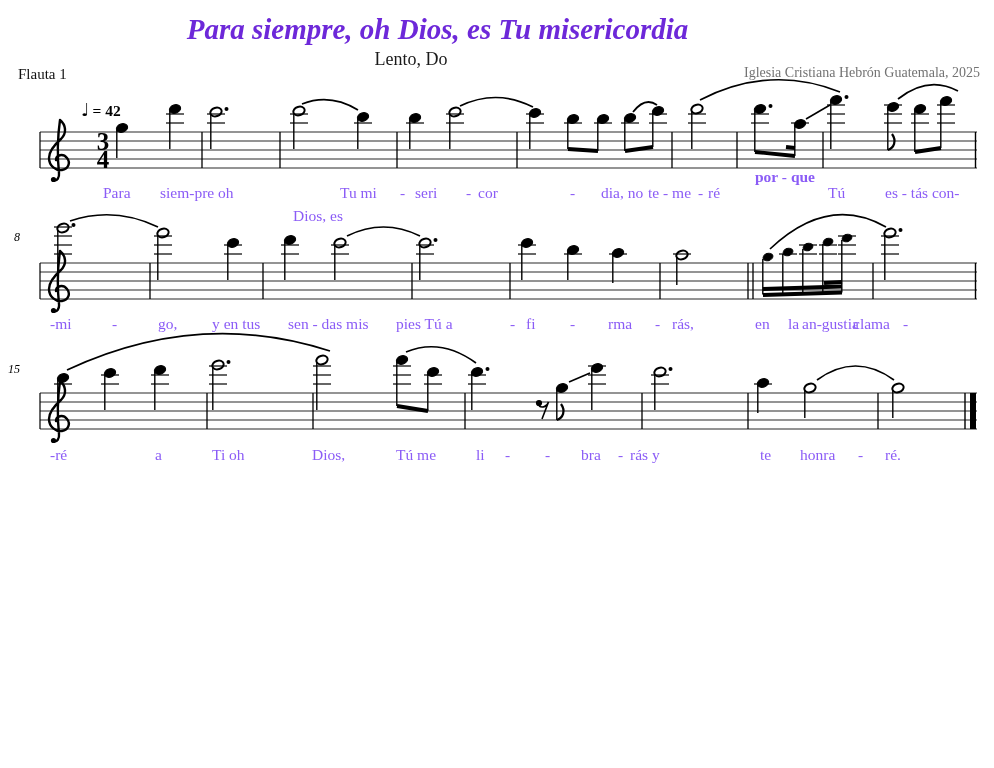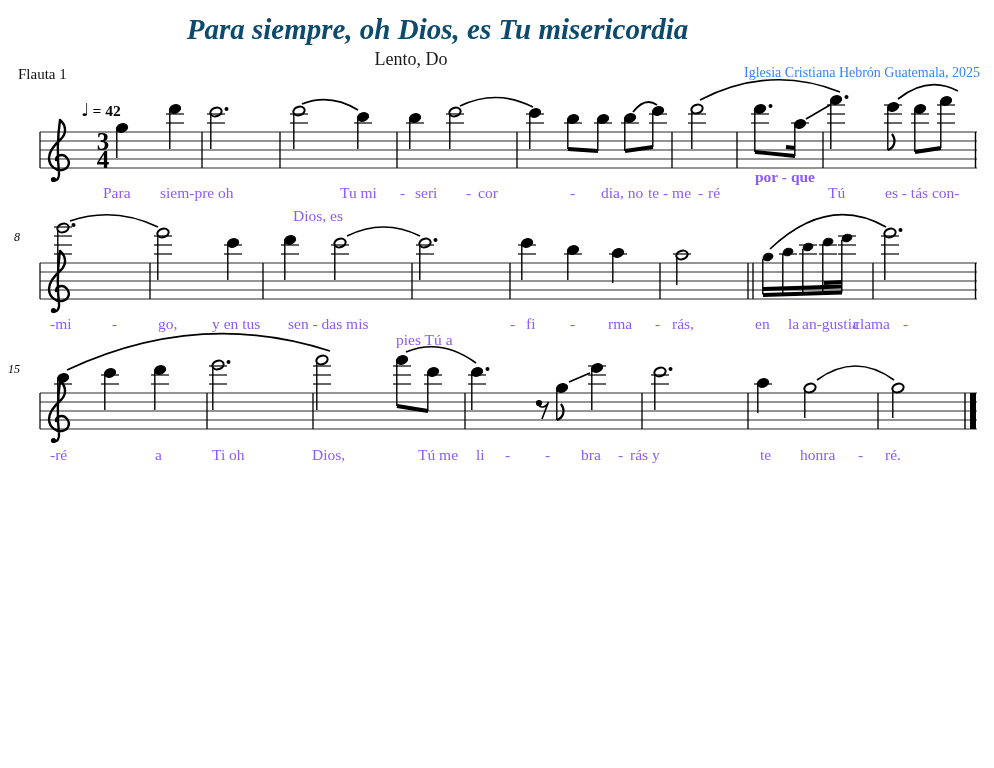--- a/index.html
+++ b/index.html
@@ -1,23 +1,23 @@
 <!DOCTYPE html>
 <html><head>
 <meta charset="utf-8">
 <style>
   html,body{margin:0;padding:0;background:#fff;}
   .page{position:relative;width:994px;height:768px;background:#ffffff;overflow:hidden;
         font-family:"Liberation Serif", serif;color:#1a1a1a;}
   .hdr-title{position:absolute;left:0;top:13px;width:875px;text-align:center;
-             font-size:29px;font-weight:bold;font-style:italic;color:#0c4a6e;}
+             font-size:29px;font-weight:bold;font-style:italic;color:#6d28d9;}
   .hdr-subtitle{position:absolute;left:0;top:49px;width:822px;text-align:center;
              font-size:18px;color:#1a1a1a;}
   .hdr-instrument{position:absolute;left:18px;top:66px;font-size:15px;color:#111;text-align:right;}
-  .hdr-attribution{position:absolute;right:14px;top:65px;font-size:14px;color:#3b82f6;}
+  .hdr-attribution{position:absolute;right:14px;top:65px;font-size:14px;color:#737373;}
   .tempo{position:absolute;left:81px;top:99px;font-size:15.5px;font-weight:bold;color:#000;}
   .tempo .glyph{font-family:"DejaVu Sans", sans-serif;font-size:18px;font-weight:normal;margin-right:3px;}
   #score{position:absolute;left:0;top:0;}
   .lyric{position:absolute;font-size:15.5px;color:#8b5cf6;white-space:nowrap;
          font-family:"Liberation Serif", serif;}
 </style>
 </head>
 <body>
 
 <div class="page">
@@ -319,37 +319,37 @@
       <span class="lyric" style="left: 698px; top: 184px;">-</span>
       <span class="lyric" style="left: 708px; top: 184px;">ré</span>
       <span class="lyric" style="left: 755px; top: 168px; font-weight: bold;">por - que</span>
       <span class="lyric" style="left: 828px; top: 184px;">Tú</span>
       <span class="lyric" style="left: 885px; top: 184px;">es - tás con-</span>
       <span class="lyric" style="left: 50px; top: 315px;">-mi</span>
       <span class="lyric" style="left: 112px; top: 315px;">-</span>
       <span class="lyric" style="left: 158px; top: 315px;">go,</span>
       <span class="lyric" style="left: 212px; top: 315px;">y en tus</span>
       <span class="lyric" style="left: 288px; top: 315px;">sen - das mis</span>
-      <span class="lyric" style="left: 396px; top: 315px; margin-top: 16px;">pies Tú a</span>
+      <span class="lyric" style="left: 396px; top: 315px;">pies Tú a</span>
       <span class="lyric" style="left: 510px; top: 315px;">-</span>
       <span class="lyric" style="left: 526px; top: 315px;">fi</span>
       <span class="lyric" style="left: 570px; top: 315px;">-</span>
       <span class="lyric" style="left: 608px; top: 315px;">rma</span>
       <span class="lyric" style="left: 655px; top: 315px;">-</span>
       <span class="lyric" style="left: 672px; top: 315px;">rás,</span>
       <span class="lyric" style="left: 755px; top: 315px;">en</span>
       <span class="lyric" style="left: 788px; top: 315px;">la</span>
       <span class="lyric" style="left: 802px; top: 315px;">an-gustia</span>
       <span class="lyric" style="left: 853px; top: 315px;">clama</span>
       <span class="lyric" style="left: 903px; top: 315px;">-</span>
       <span class="lyric" style="left: 50px; top: 446px;">-ré</span>
       <span class="lyric" style="left: 155px; top: 446px;">a</span>
       <span class="lyric" style="left: 212px; top: 446px;">Ti oh</span>
       <span class="lyric" style="left: 312px; top: 446px;">Dios,</span>
-      <span class="lyric" style="left: 396px; top: 446px; margin-left: 22px;">Tú me</span>
+      <span class="lyric" style="left: 396px; top: 446px;">Tú me</span>
       <span class="lyric" style="left: 476px; top: 446px;">li</span>
       <span class="lyric" style="left: 505px; top: 446px;">-</span>
       <span class="lyric" style="left: 545px; top: 446px;">-</span>
       <span class="lyric" style="left: 581px; top: 446px;">bra</span>
       <span class="lyric" style="left: 618px; top: 446px;">-</span>
       <span class="lyric" style="left: 630px; top: 446px;">rás y</span>
       <span class="lyric" style="left: 760px; top: 446px;">te</span>
       <span class="lyric" style="left: 800px; top: 446px;">honra</span>
       <span class="lyric" style="left: 858px; top: 446px;">-</span>
       <span class="lyric" style="left: 885px; top: 446px;">ré.</span>

